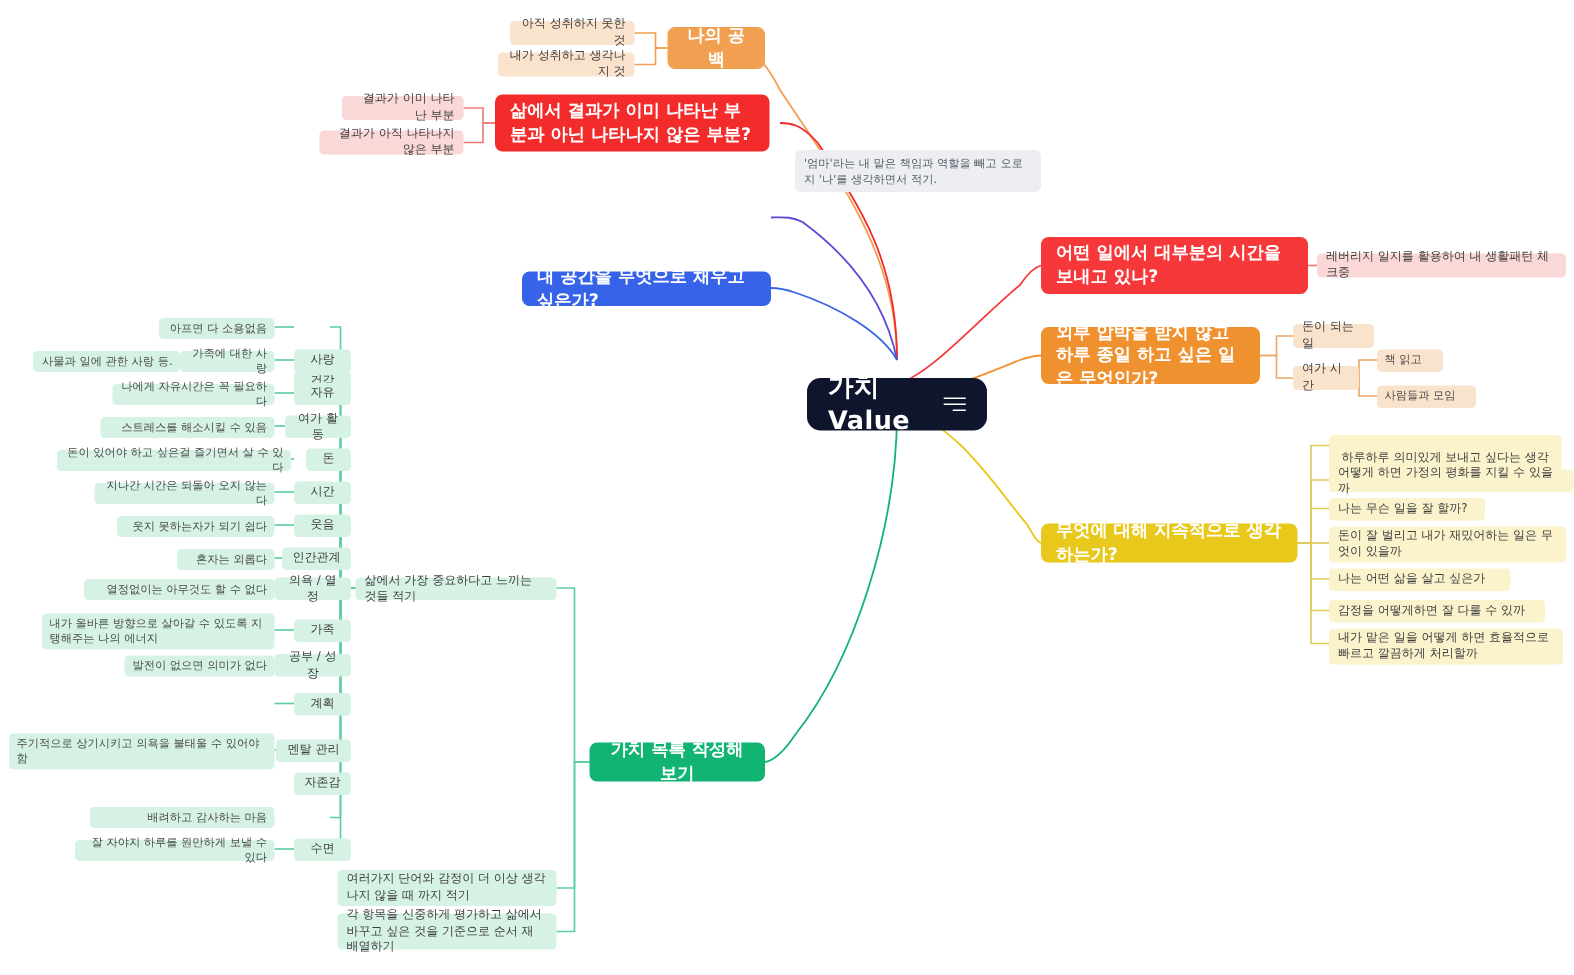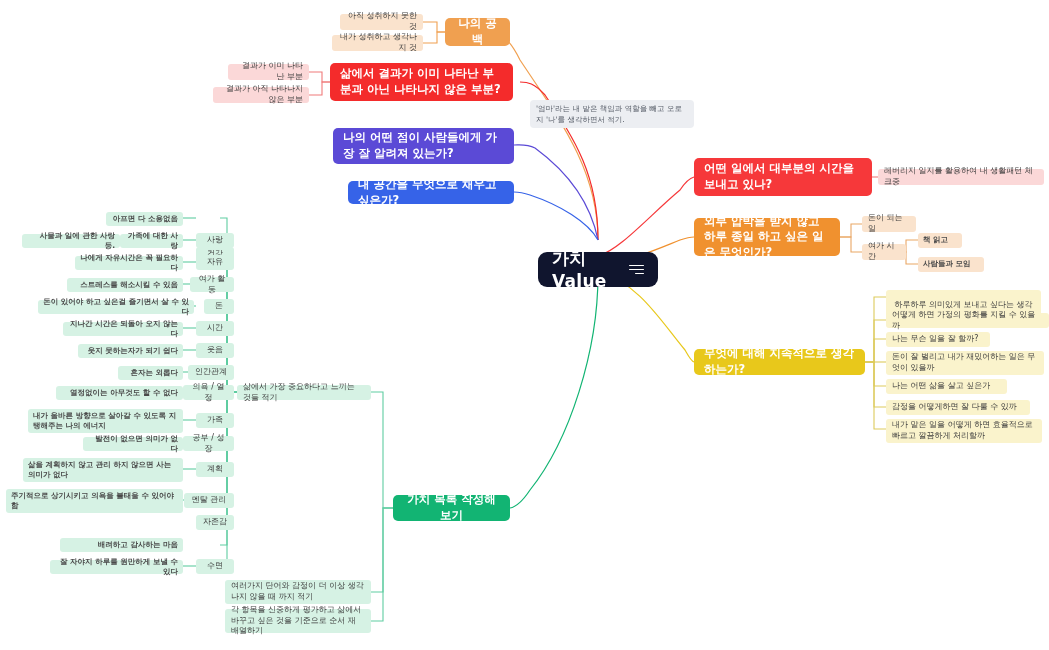--- a/index.html
+++ b/index.html
@@ -38,21 +38,21 @@
   .main{
     color:#ffffff;font-size:11.5px;font-weight:700;
     padding:6px 10px;border-radius:5px;
   }
   .sub{
     font-size:8px;font-weight:400;
     padding:3px 6px;border-radius:3px;
     color:#3d3d3d;
   }
   .leaf{
-    font-size:7.5px;font-weight:700;
+    font-size:7.5px;font-weight:400;
     padding:3px 5px;border-radius:3px;
     color:#4a4a4a;
   }
   .note{
     font-size:7.5px;color:#555b66;background:#eceef2;
     padding:4px 6px;border-radius:4px;line-height:1.5;
   }
   .ra{justify-content:flex-end;text-align:right;}
   .la{justify-content:flex-start;text-align:left;}
   .ca{justify-content:center;text-align:center;}
@@ -170,23 +170,20 @@
     <span>결과가 이미 나타난 부분</span>
   </div>
   <div class="node sub ra" style="left:213px;top:87px;width:96px;height:16px;background:#fbd8d8;">
     <span>결과가 아직 나타나지 않은 부분</span>
   </div>
 
   <div class="node note la" style="left:530px;top:100px;width:164px;height:28px;">
     <span>'엄마'라는 내 맡은 책임과 역할을 빼고 오로지 '나'를 생각하면서 적기.</span>
   </div>
 
-  <div class="node main la" style="left:333px;top:128px;width:181px;height:36px;background:#5b4ad6;">
-    <span>나의 어떤 점이 사람들에게 가장 잘 알려져 있는가?</span>
-  </div>
 
   <div class="node main la" style="left:348px;top:181px;width:166px;height:23px;background:#3663e8;">
     <span>내 공간을 무엇으로 채우고 싶은가?</span>
   </div>
 
   <div class="node main la" style="left:694px;top:158px;width:178px;height:38px;background:#f6383a;">
     <span>어떤 일에서 대부분의 시간을 보내고 있나?</span>
   </div>
   <div class="node sub la" style="left:878px;top:169px;width:166px;height:16px;background:#fbd8d8;">
     <span>레버리지 일지를 활용하여 내 생활패턴 체크중</span>
@@ -305,22 +302,20 @@
 
   <div class="node leaf ra" style="left:56px;top:386px;width:127px;height:14px;background:#d6f2e4;">
     <span>열정없이는 아무것도 할 수 없다</span></div>
 
   <div class="node leaf la" style="left:28px;top:409px;width:155px;height:24px;background:#d6f2e4;">
     <span>내가 올바른 방향으로 살아갈 수 있도록 지탱해주는 나의 에너지</span></div>
 
   <div class="node leaf ra" style="left:83px;top:437px;width:100px;height:14px;background:#d6f2e4;">
     <span>발전이 없으면 의미가 없다</span></div>
 
-  <div class="node leaf la" style="left:23px;top:458px;width:160px;height:24px;background:#d6f2e4;">
-    <span>삶을 계획하지 않고 관리 하지 않으면 사는 의미가 없다</span></div>
 
   <div class="node leaf la" style="left:6px;top:489px;width:177px;height:24px;background:#d6f2e4;">
     <span>주기적으로 상기시키고 의욕을 불태울 수 있어야 함</span></div>
 
   <div class="node leaf ra" style="left:60px;top:538px;width:123px;height:14px;background:#d6f2e4;">
     <span>배려하고 감사하는 마음</span></div>
 
   <div class="node leaf ra" style="left:50px;top:560px;width:133px;height:14px;background:#d6f2e4;">
     <span>잘 자야지 하루를 원만하게 보낼 수 있다</span></div>
 

